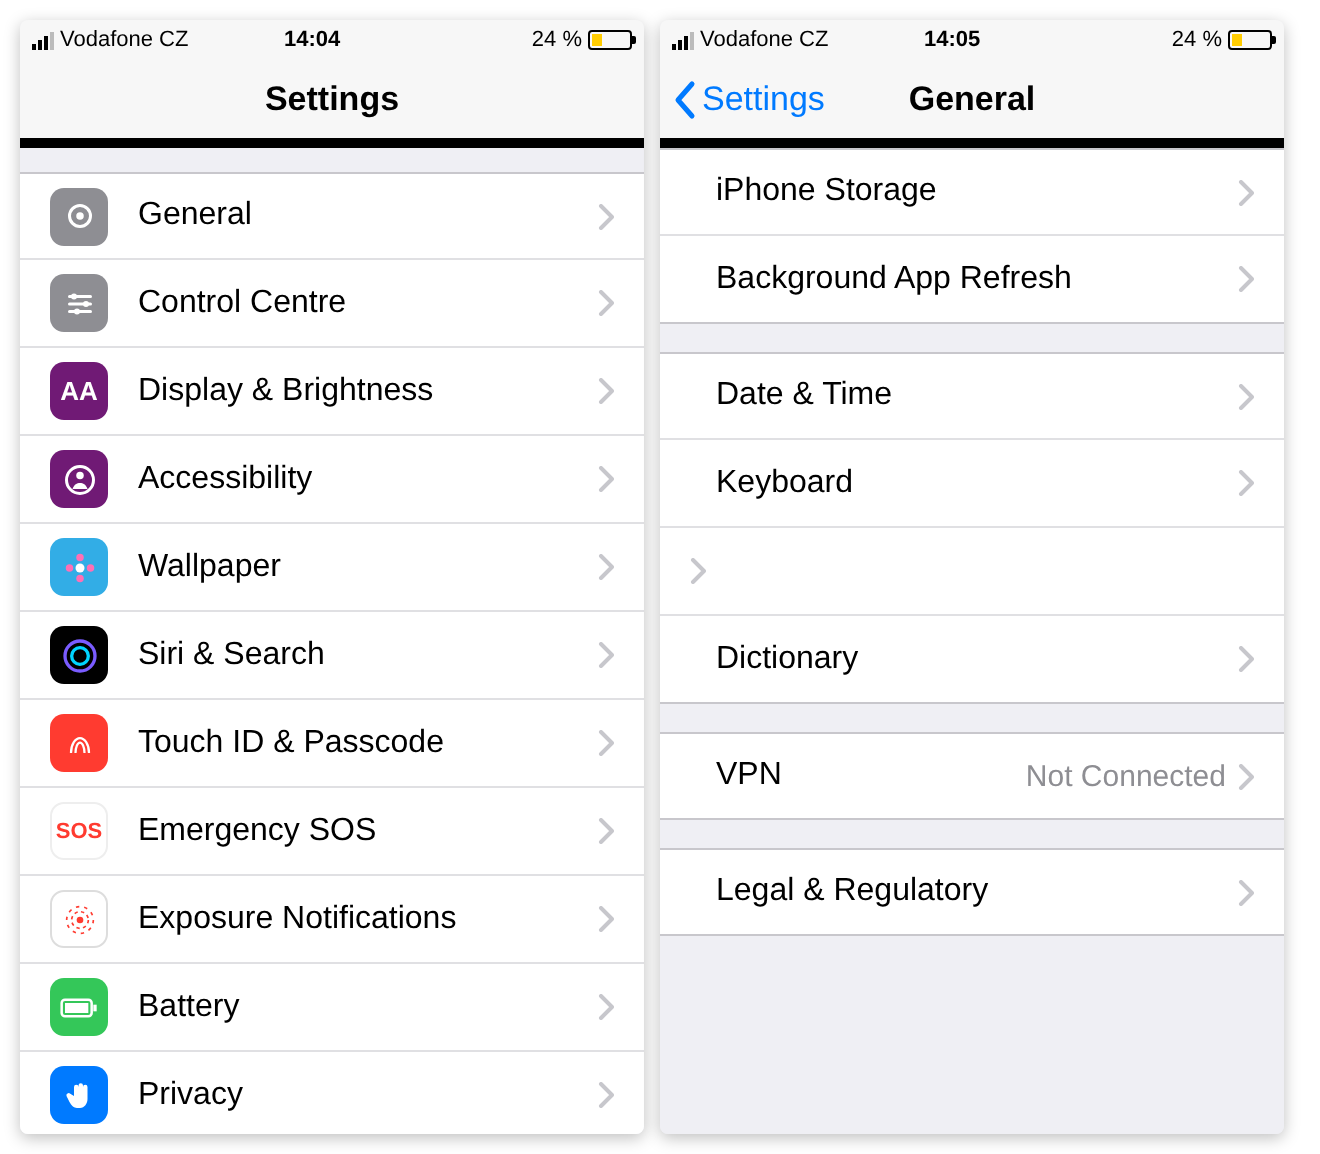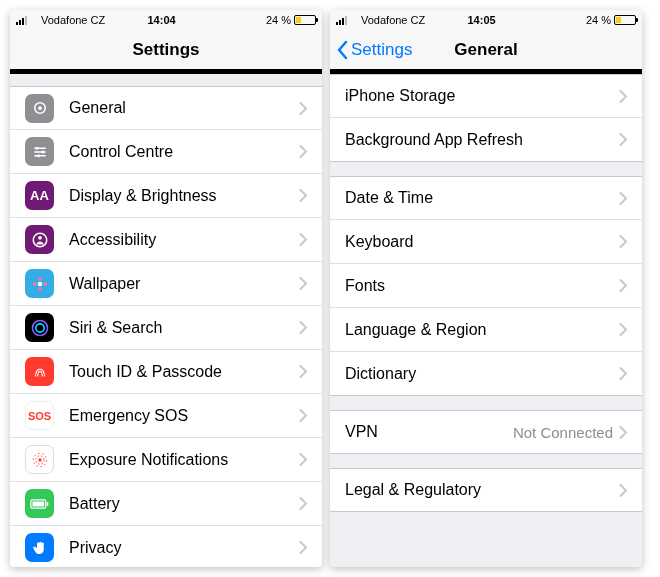--- a/index.html
+++ b/index.html
@@ -25,21 +25,21 @@
   .statusbar {
     height: 20px;
     background: #f7f7f7;
     display: flex;
     align-items: center;
     justify-content: space-between;
     padding: 0 6px;
     font-size: 11px;
     color: #000;
   }
-  .sb-left { display: flex; align-items: center; gap: 14px; }
+  .sb-left { display: flex; align-items: center; gap: 3px; }
   .sb-right { display: flex; align-items: center; gap: 3px; margin-left: 48px; }
   .signal-bars { display: flex; align-items: flex-end; gap: 1px; height: 10px;}
   .signal-bars span { width: 2px; background: #000; }
   .signal-bars span:nth-child(1){height:3px}
   .signal-bars span:nth-child(2){height:5px}
   .signal-bars span:nth-child(3){height:7px}
   .signal-bars span:nth-child(4){height:9px; background:#bbb;}
   .battery {
     width: 22px; height: 10px; border: 1px solid #000; border-radius: 2px;
     position: relative; display: inline-block;
@@ -103,21 +103,21 @@
     font-size: 14px;
     font-weight: 600;
   }
   .row .label { flex: 1; }
   .row .value { color: #8e8e93; font-size: 15px; margin-right: 6px;}
   .chevron {
     color: #c7c7cc;
     flex-shrink: 0;
   }
   .chevron svg { width: 8px; height: 13px; display:block;}
-  .row.no-icon .label { margin-left: 0; }
+  .row.no-icon .label { margin-left: 13px; }
   .group.tight { margin-top: 12px; }
   .group.tight2 { margin-top: 14px; }
   
   .bg-gray{background:#8e8e93}
   .bg-blue{background:#701a75}
   .bg-cyan{background:#32ade6}
   .bg-black{background:#000}
   .bg-red{background:#ff3b30}
   .bg-redtext{background:#fff;color:#ff3b30;border:1px solid #eee}
   .bg-white{background:#fff;border:1px solid #ddd}
@@ -370,29 +370,20 @@
         </div>
         <div class="row no-icon">
           <span class="label">Keyboard</span>
           <span class="chevron">
             <svg viewBox="0 0 8 13">
               <path d="M1.5 1 L7 6.5 L1.5 12" stroke="#c7c7cc" stroke-width="2" fill="none" stroke-linecap="round" stroke-linejoin="round"></path>
             </svg>
           </span>
         </div>
         <div class="row no-icon">
-          <span class="label">Fonts</span>
-          <span class="chevron">
-            <svg viewBox="0 0 8 13">
-              <path d="M1.5 1 L7 6.5 L1.5 12" stroke="#c7c7cc" stroke-width="2" fill="none" stroke-linecap="round" stroke-linejoin="round"></path>
-            </svg>
-          </span>
-        </div>
-        <div class="row no-icon">
-          <span class="label">Language &amp; Region</span>
           <span class="chevron">
             <svg viewBox="0 0 8 13">
               <path d="M1.5 1 L7 6.5 L1.5 12" stroke="#c7c7cc" stroke-width="2" fill="none" stroke-linecap="round" stroke-linejoin="round"></path>
             </svg>
           </span>
         </div>
         <div class="row no-icon">
           <span class="label">Dictionary</span>
           <span class="chevron">
             <svg viewBox="0 0 8 13">

